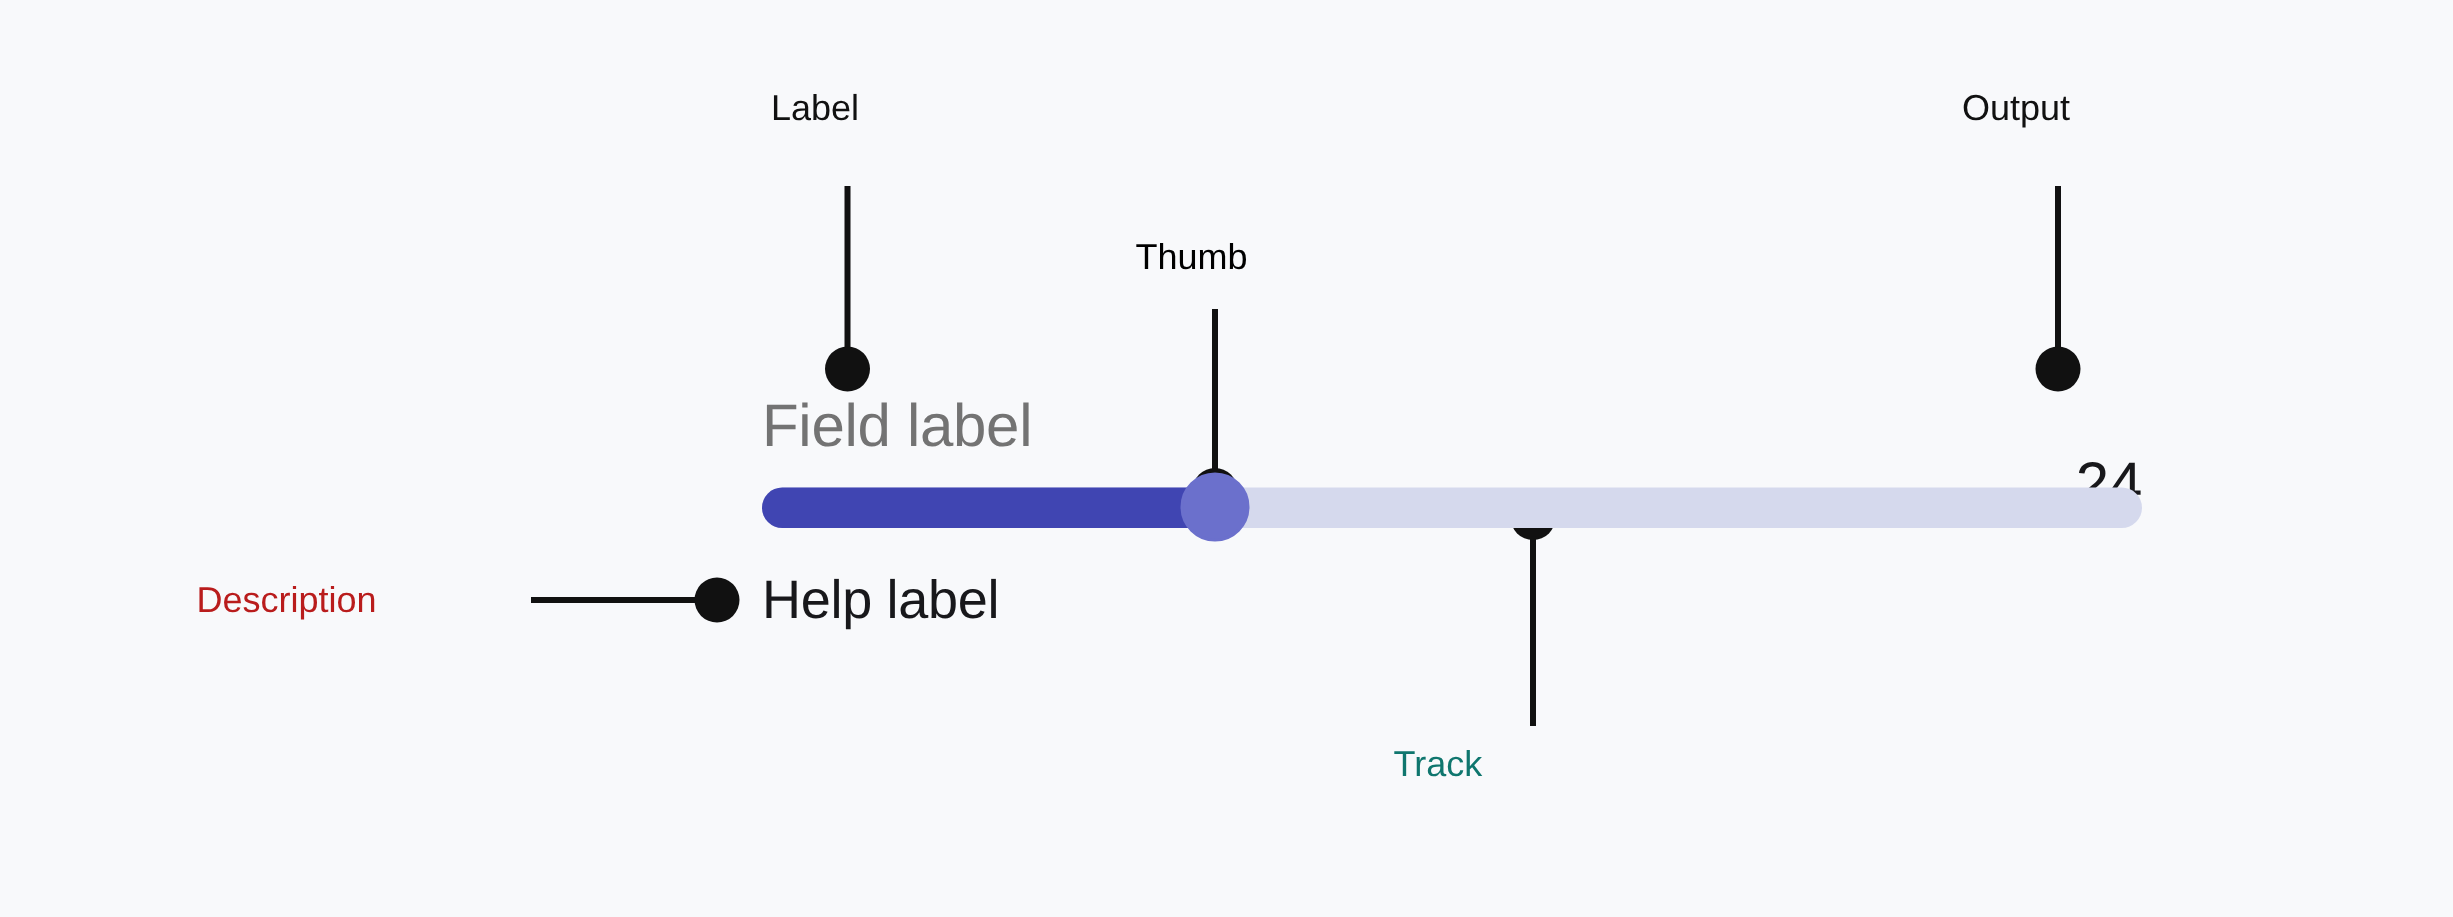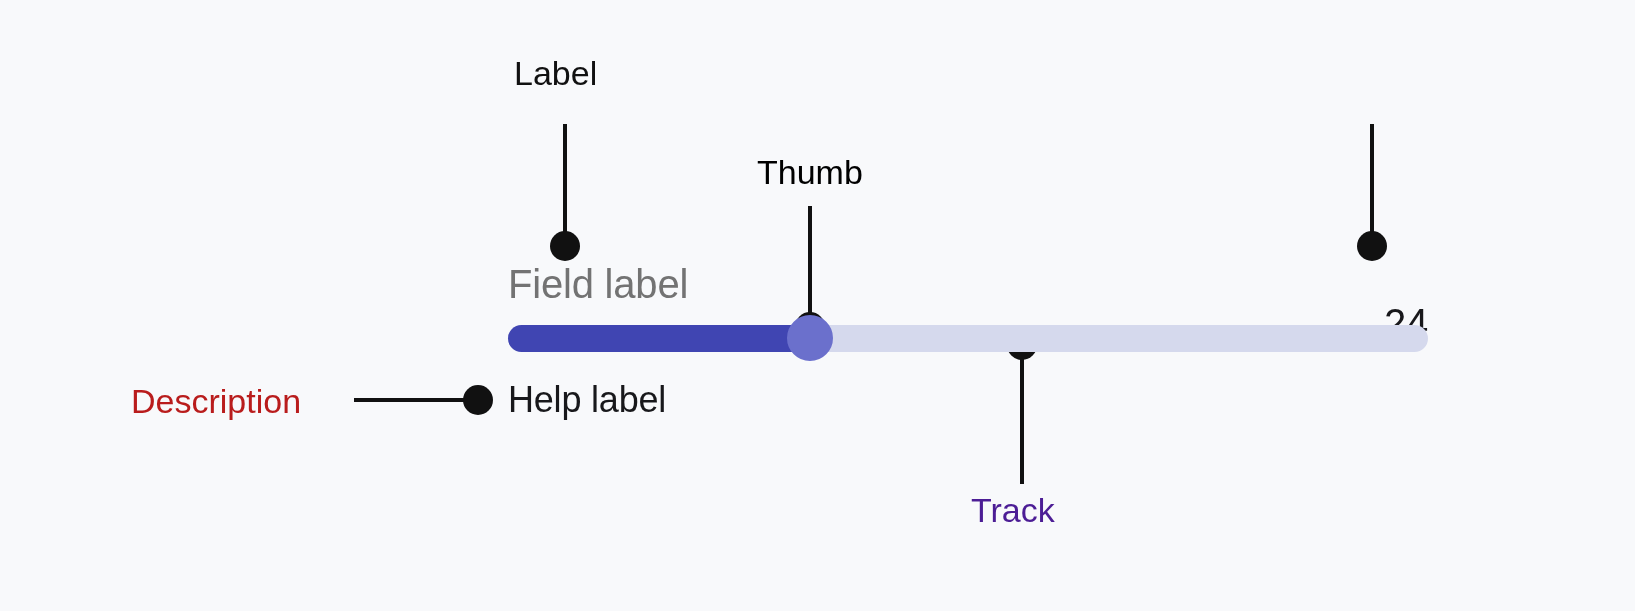--- a/index.html
+++ b/index.html
@@ -84,21 +84,21 @@
     font-size: 36px;
     line-height: 44px;
     color: #18181b;
     letter-spacing: -0.2px;
     white-space: nowrap;
   }
 
   
   .callout-label {
     position: absolute;
-    font-size: 34px;
+    font-size: 24px;
     line-height: 40px;
     color: #1a1a1a;
     white-space: nowrap;
   }
   .leader-line {
     position: absolute;
     background: #111111;
   }
   .leader-line.v { width: 4px; }
   .leader-line.h { height: 4px; }
@@ -118,26 +118,27 @@
 <div id="stage" style="width: 1635px; height: 611px; background: rgb(248, 249, 251);">
 
   <div class="callout-label" style="left: 514px; top: 53px; color: rgb(17, 17, 17);">Label</div>
   <div class="leader-line v" style="left: 563px; top: 124px; height: 120px; background: rgb(17, 17, 17);"></div>
   <div class="leader-dot" style="left: 565px; top: 246px; background: rgb(17, 17, 17);"></div>
 
   <div class="callout-label" style="left: 757px; top: 152px; color: #000000;">Thumb</div>
   <div class="leader-line v" style="left: 808px; top: 206px; height: 124px; background: rgb(17, 17, 17);"></div>
   <div class="leader-dot" style="left: 810px; top: 327px; background: rgb(17, 17, 17);"></div>
 
+  <div class="callout-label" style="left: 1308px; top: 53px; color: rgb(17, 17, 17);">Output</div>
   <div class="leader-line v" style="left: 1370px; top: 124px; height: 124px; background: rgb(17, 17, 17);"></div>
   <div class="leader-dot" style="left: 1372px; top: 246px; background: rgb(17, 17, 17);"></div>
 
   <div class="leader-dot" style="left: 1022px; top: 345px; background: rgb(17, 17, 17);"></div>
   <div class="leader-line v" style="left: 1020px; top: 356px; height: 128px; background: rgb(17, 17, 17);"></div>
-  <div class="callout-label" style="left: 971px; top: 490px; color: #4c1d95;">Track</div>
+  <div class="callout-label" style="left: 929px; top: 490px; color: #0f766e;">Track</div>
 
   <div class="callout-label" style="left: 131px; top: 381px; color: #b91c1c;">Description</div>
   <div class="leader-line h" style="left: 354px; top: 398px; width: 122px; background: rgb(17, 17, 17);"></div>
   <div class="leader-dot" style="left: 478px; top: 400px; background: rgb(17, 17, 17);"></div>
 
   <div class="slider-wrap">
 
     <div class="field-label" style="color: #737373;">Field label</div>
 
     <div class="output-value" style="color: rgb(24, 24, 27); margin-top: 39px;">24</div>

